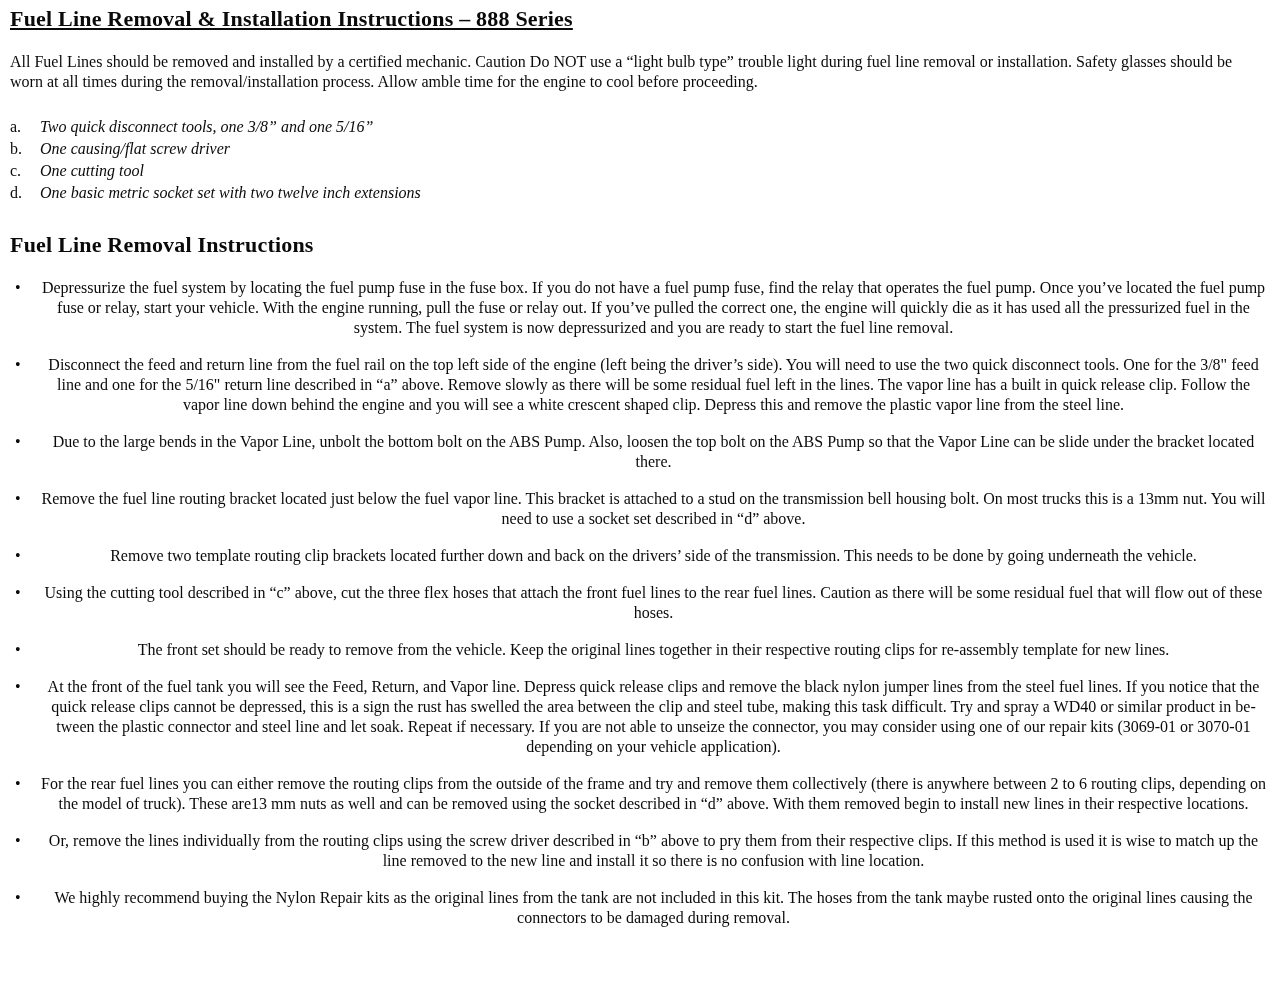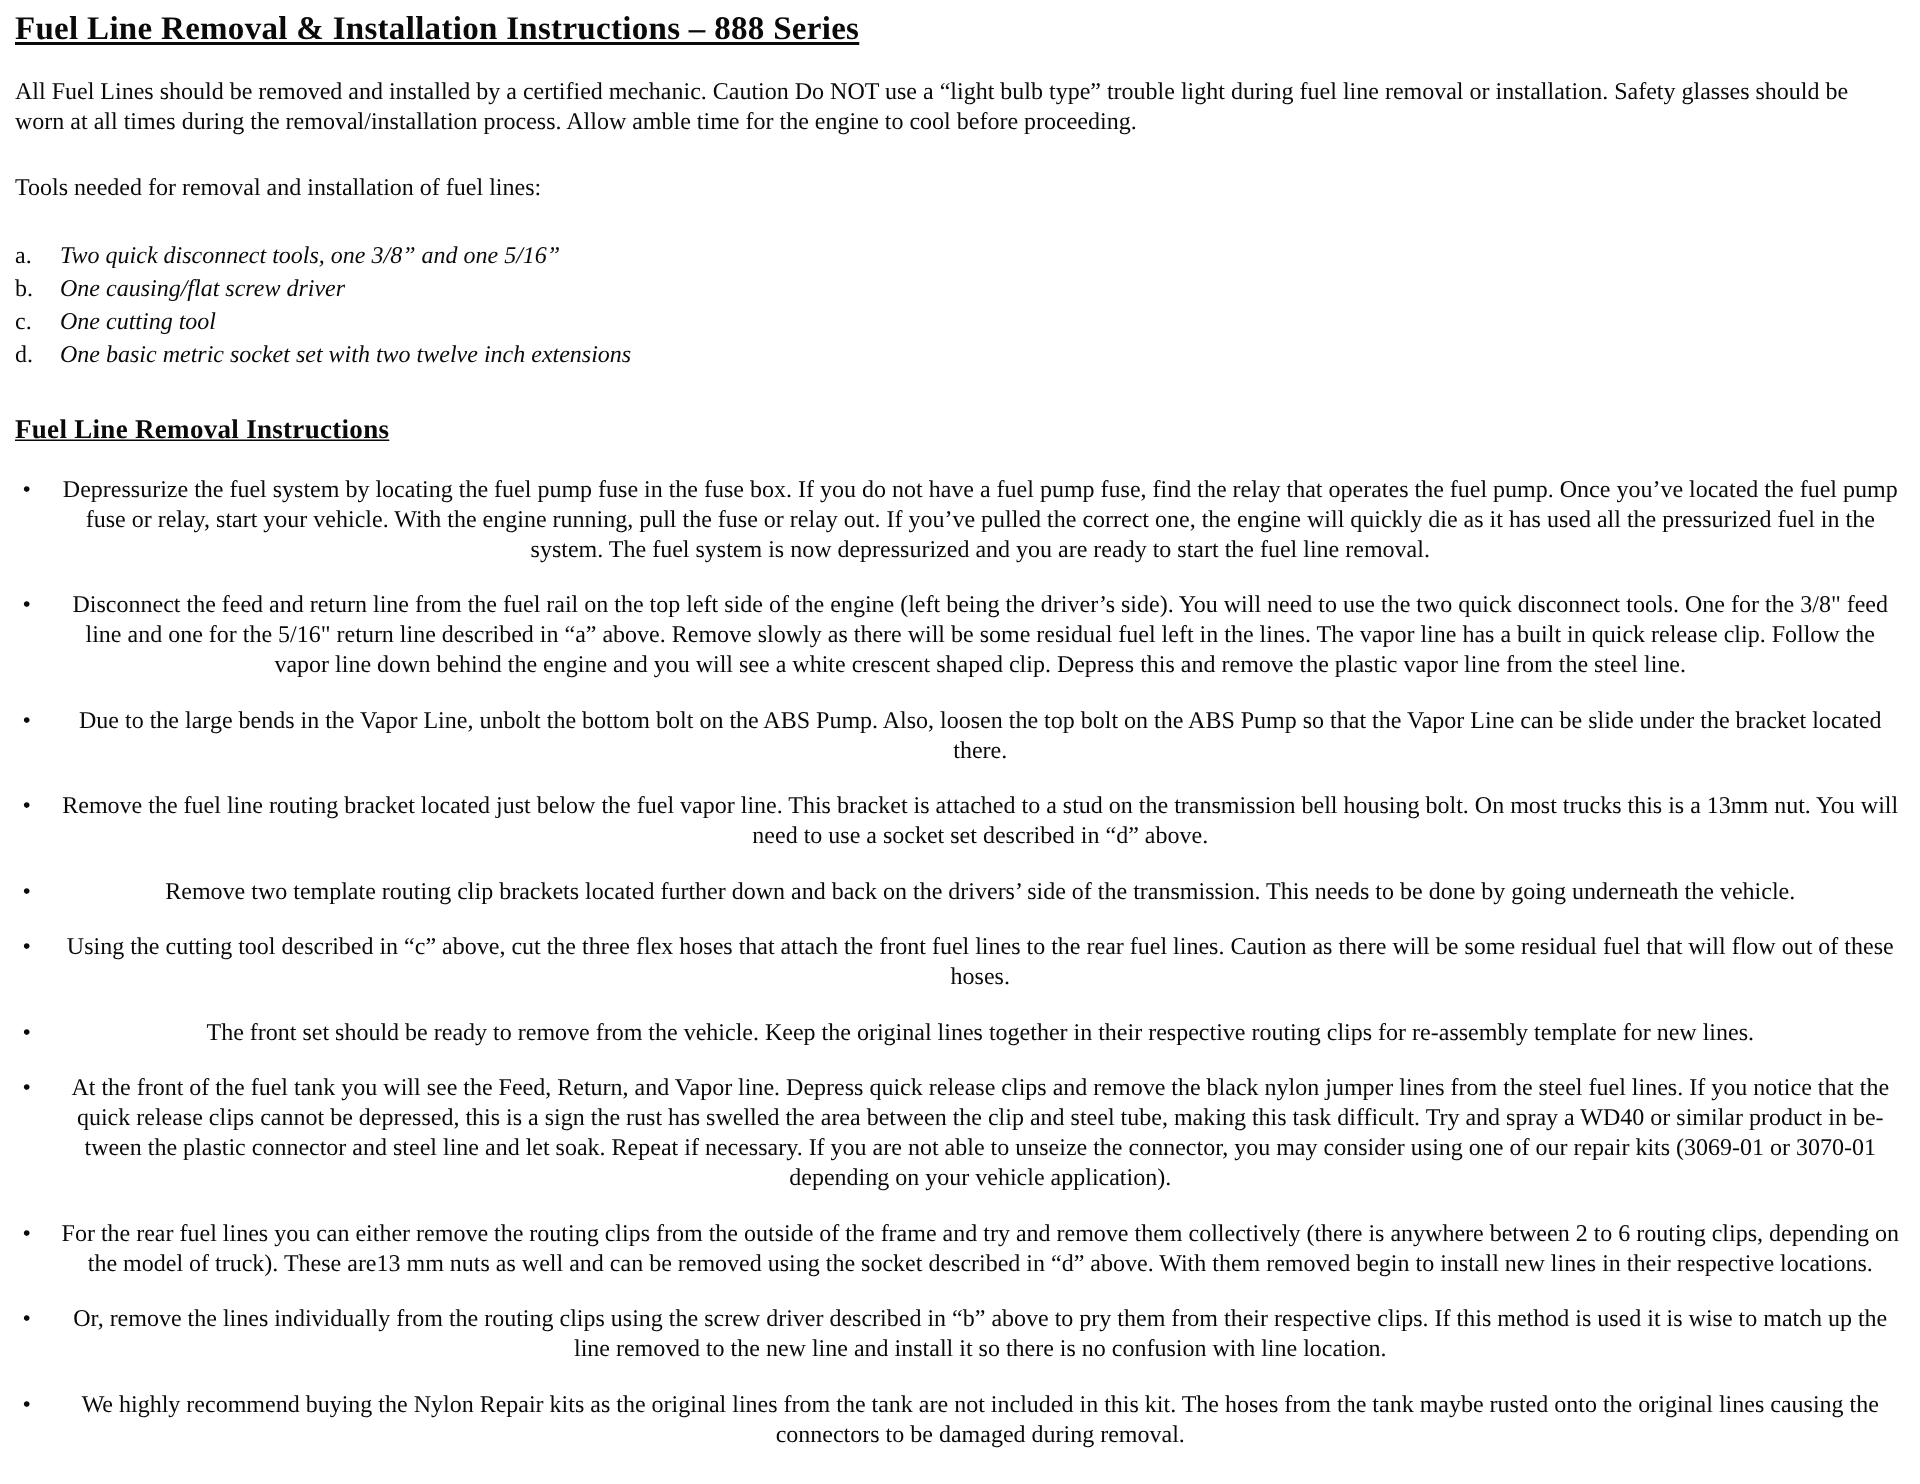--- a/index.html
+++ b/index.html
@@ -43,23 +43,22 @@
   }
   .tool-text {
     flex: 1;
     font-style: italic;
   }
   .tool-extra {
     margin-left: 30px;
     line-height: 22px;
   }
   .section-heading {
-    font-size: 18px;
+    font-size: 22px;
     font-weight: 700;
-    text-decoration: underline;
     margin: 28px 0 0 0;
     letter-spacing: 0.2px;
   }
   .bullet-list {
     margin: 20px 0 0 0;
   }
   .bullet-item {
     display: flex;
     margin: 0 0 17px 0;
     line-height: 20px;
@@ -75,21 +74,20 @@
 </style>
 </head>
 <body>
 
 <div class="doc">
 
   <h1 class="title">Fuel Line Removal &amp; Installation Instructions – 888 Series</h1>
 
   <p class="intro">All Fuel Lines should be removed and installed by a certified mechanic. Caution Do NOT use a “light bulb type” trouble light during fuel line removal or installation. Safety glasses should be worn at all times during the removal/installation process. Allow amble time for the engine to cool before proceeding.</p>
 
-  <p class="tools-intro">Tools needed for removal and installation of fuel lines:</p>
 
   <div class="tool-list">
     <div class="tool-item">
       <span class="tool-marker">a.</span>
       <span class="tool-text">Two quick disconnect tools, one 3/8” and one 5/16”</span>
     </div>
     <div class="tool-item">
       <span class="tool-marker">b.</span>
       <span class="tool-text">One causing/flat screw driver</span>
     </div>

